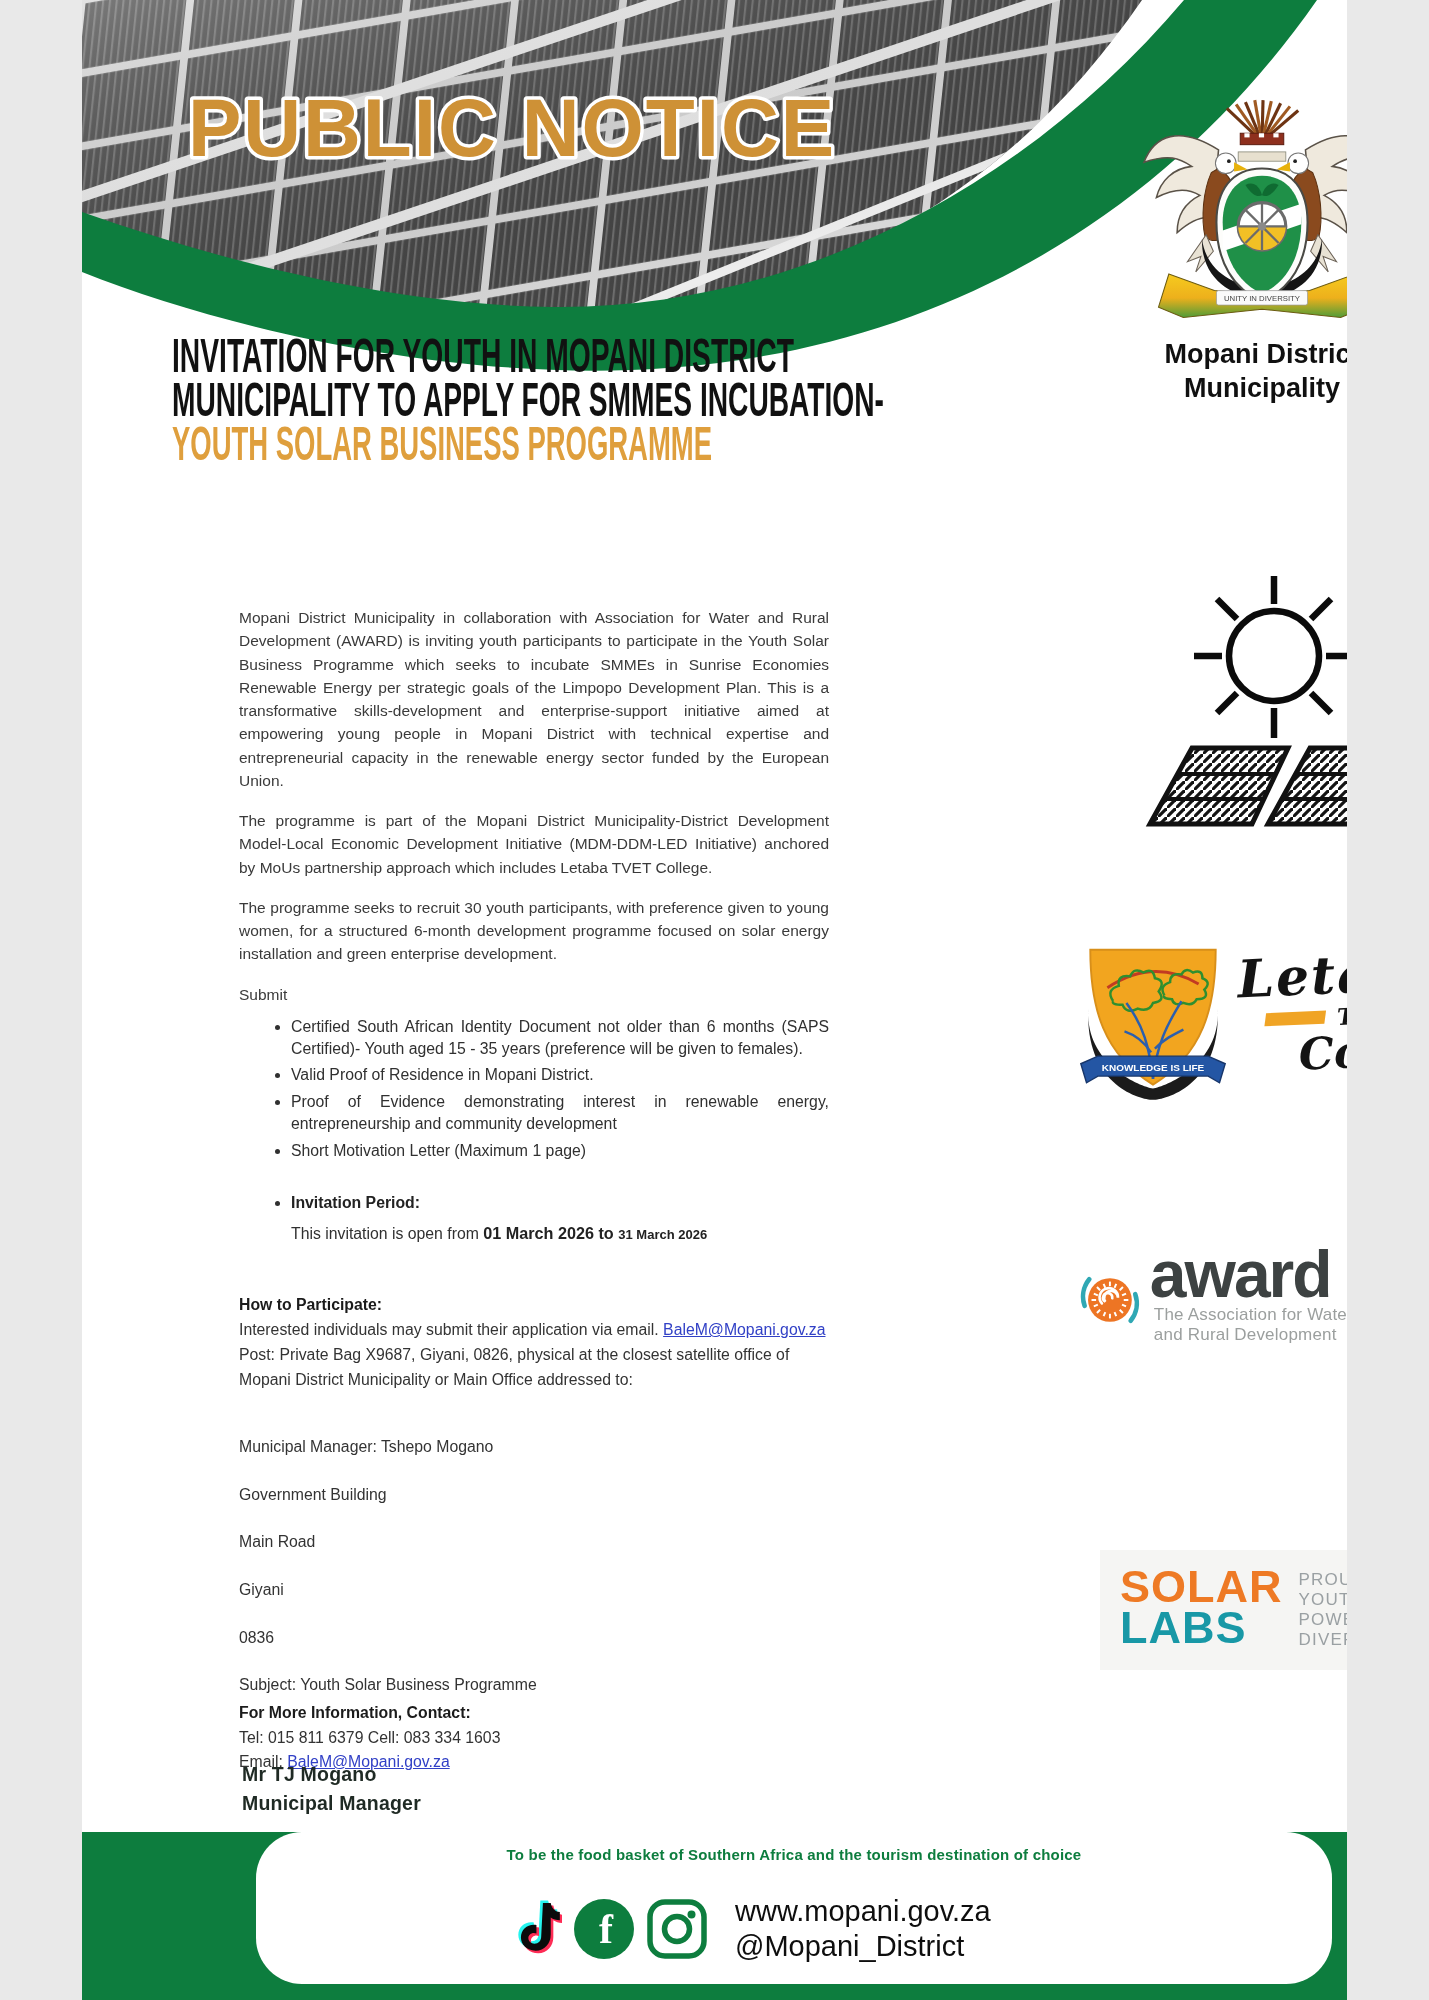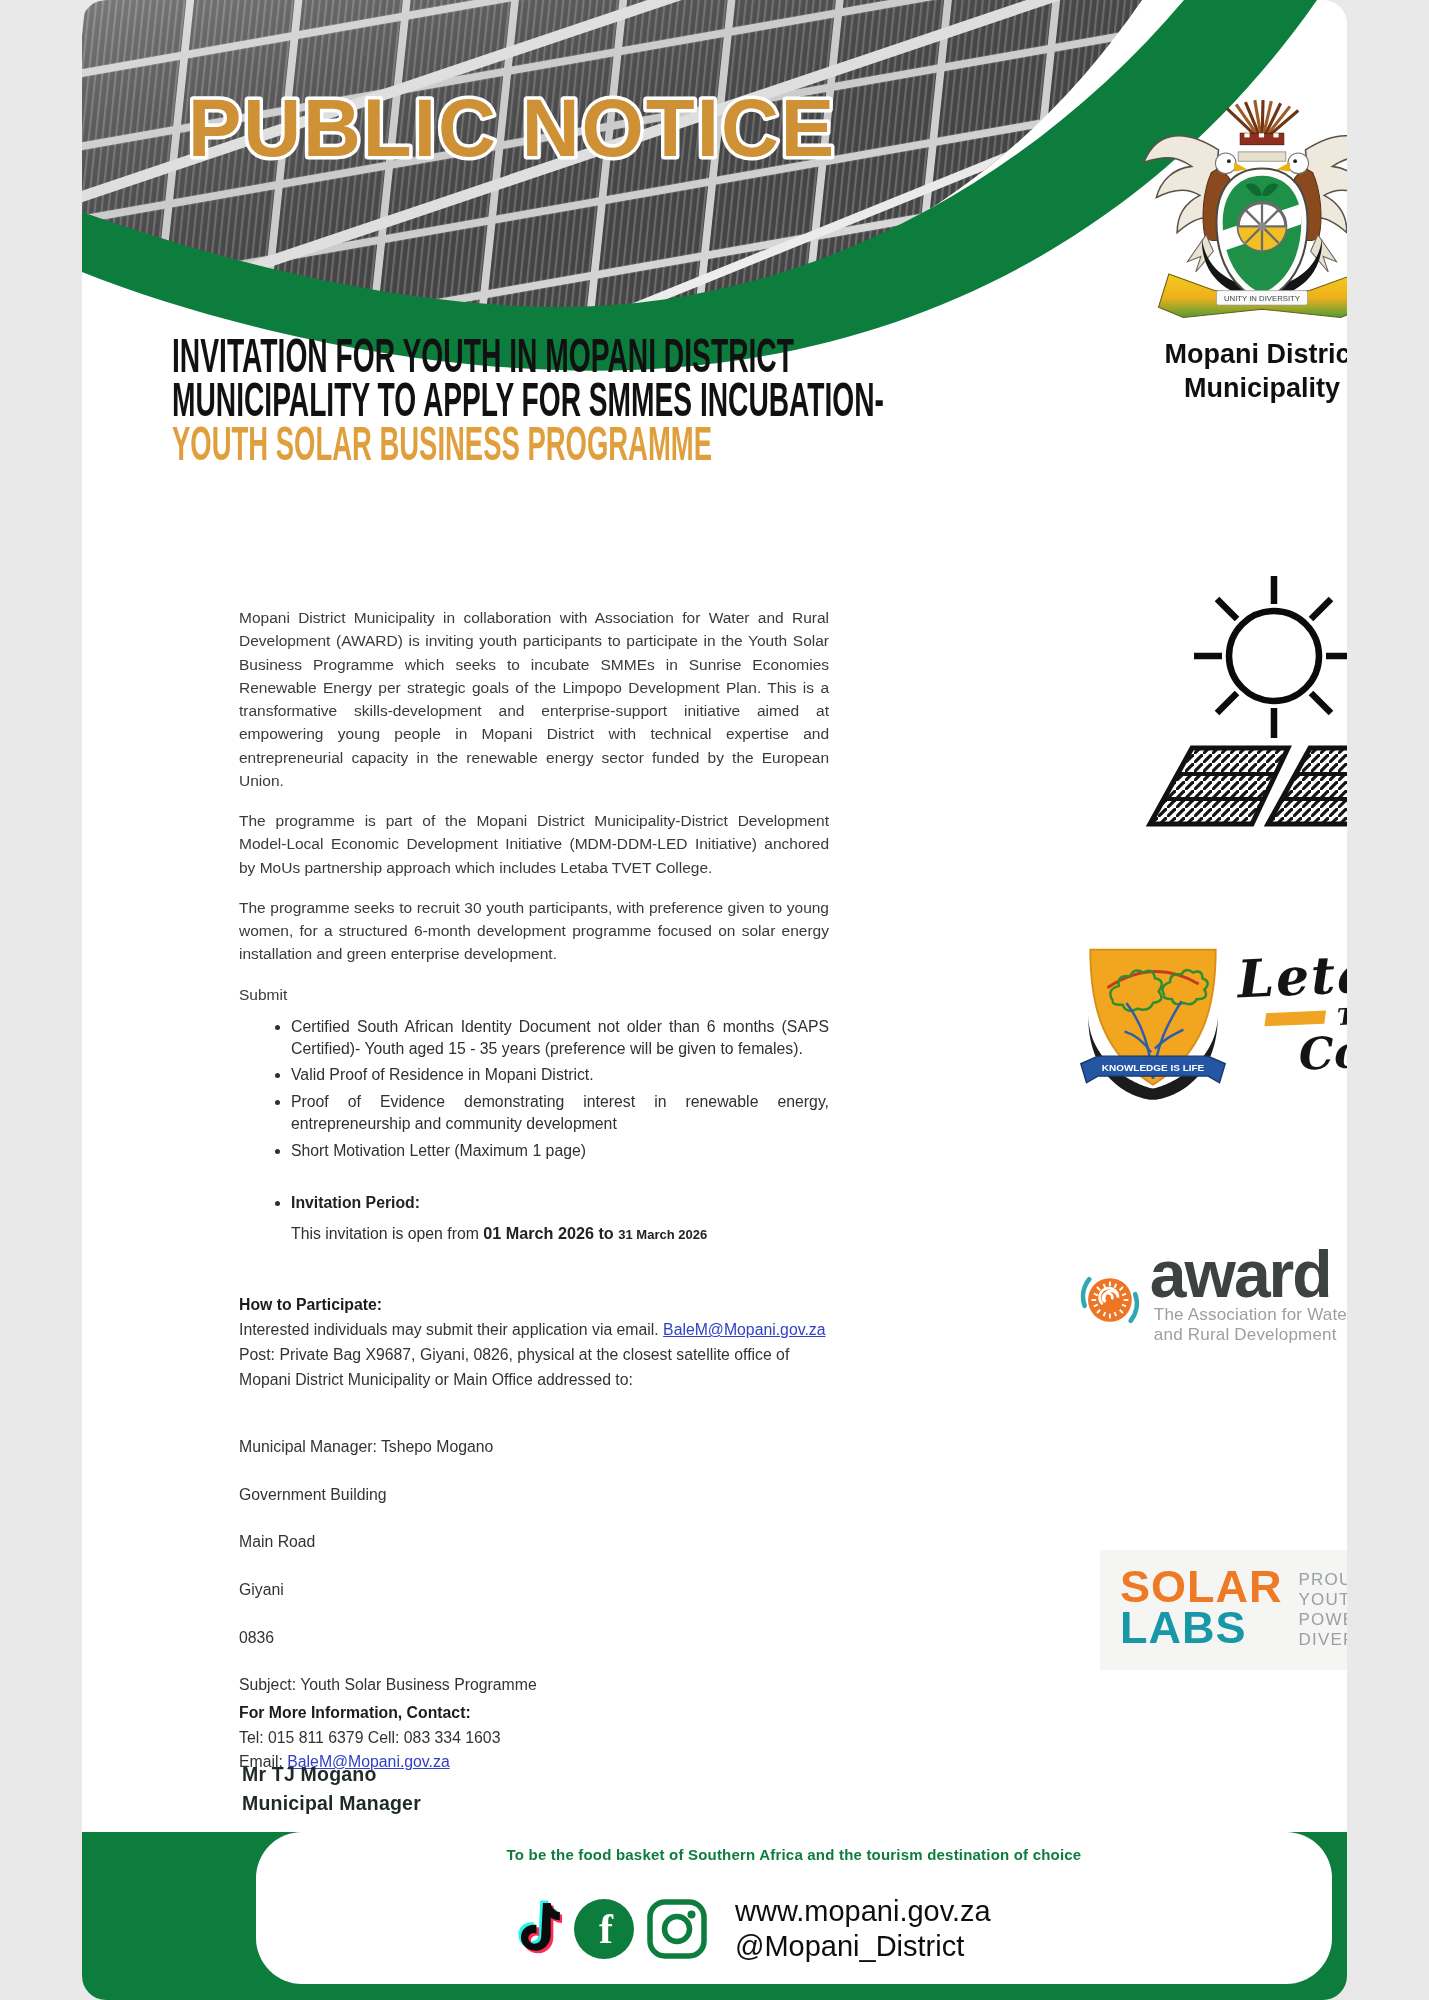--- a/index.html
+++ b/index.html
@@ -1,17 +1,17 @@
 <!DOCTYPE html>
 <html><head>
 <meta charset="utf-8">
 <style>
   html,body{margin:0;padding:0;background:#e9e9e9;}
   #page{position:relative;width:1265px;height:2000px;background:#ffffff;overflow:hidden;
-        font-family:"Liberation Sans",sans-serif;margin:0 auto;border-radius:24px;}
+        font-family:"Liberation Sans",sans-serif;margin:0 auto;}
 
   
   .header-svg{position:absolute;left:0;top:0;width:1429px;height:420px;}
 
   .crest-block{position:absolute;left:1030px;top:96px;width:300px;text-align:center;}
   .crest-svg{width:252px;height:236px;}
   .muni-name{font-size:27px;font-weight:bold;color:#101010;line-height:1.25;margin-top:2px;}
 
   .title-svg{position:absolute;left:86px;top:336px;width:770px;height:136px;}
 

